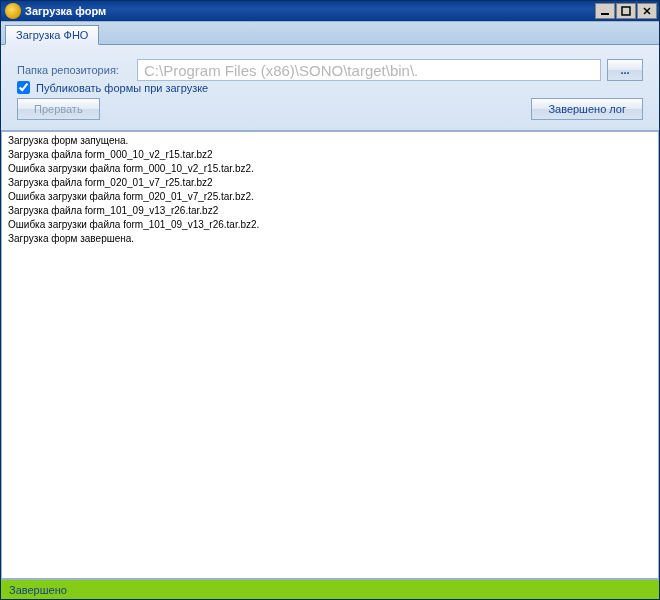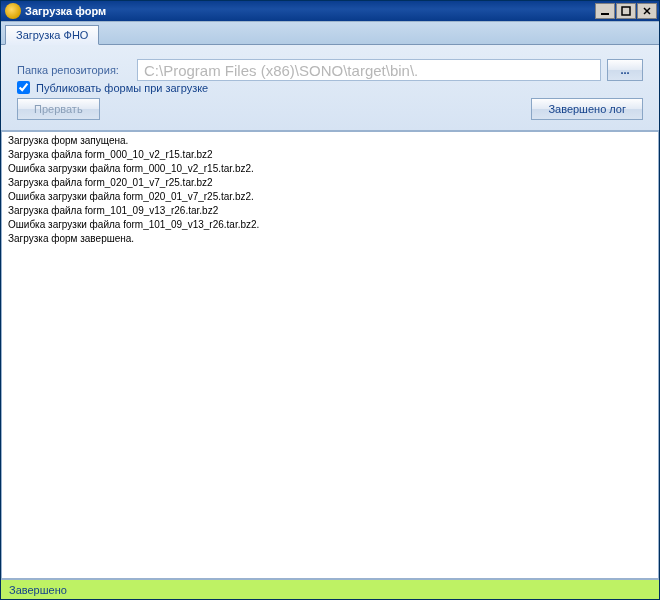--- a/index.html
+++ b/index.html
@@ -121,21 +121,21 @@
   margin: 0;
   padding: 2px 6px;
   font-size: 10px;
   color: #000;
   line-height: 14px;
   overflow: auto;
   white-space: pre-wrap;
 }
 .statusbar {
   height: 20px;
-  background: #bef264;
+  background: #84cc16;
   border-top: 1px solid #99b2cf;
   display: flex;
   align-items: center;
   padding: 0 8px;
   color: #15428b;
   font-size: 11px;
 }
 </style>
 </head>
 <body>

